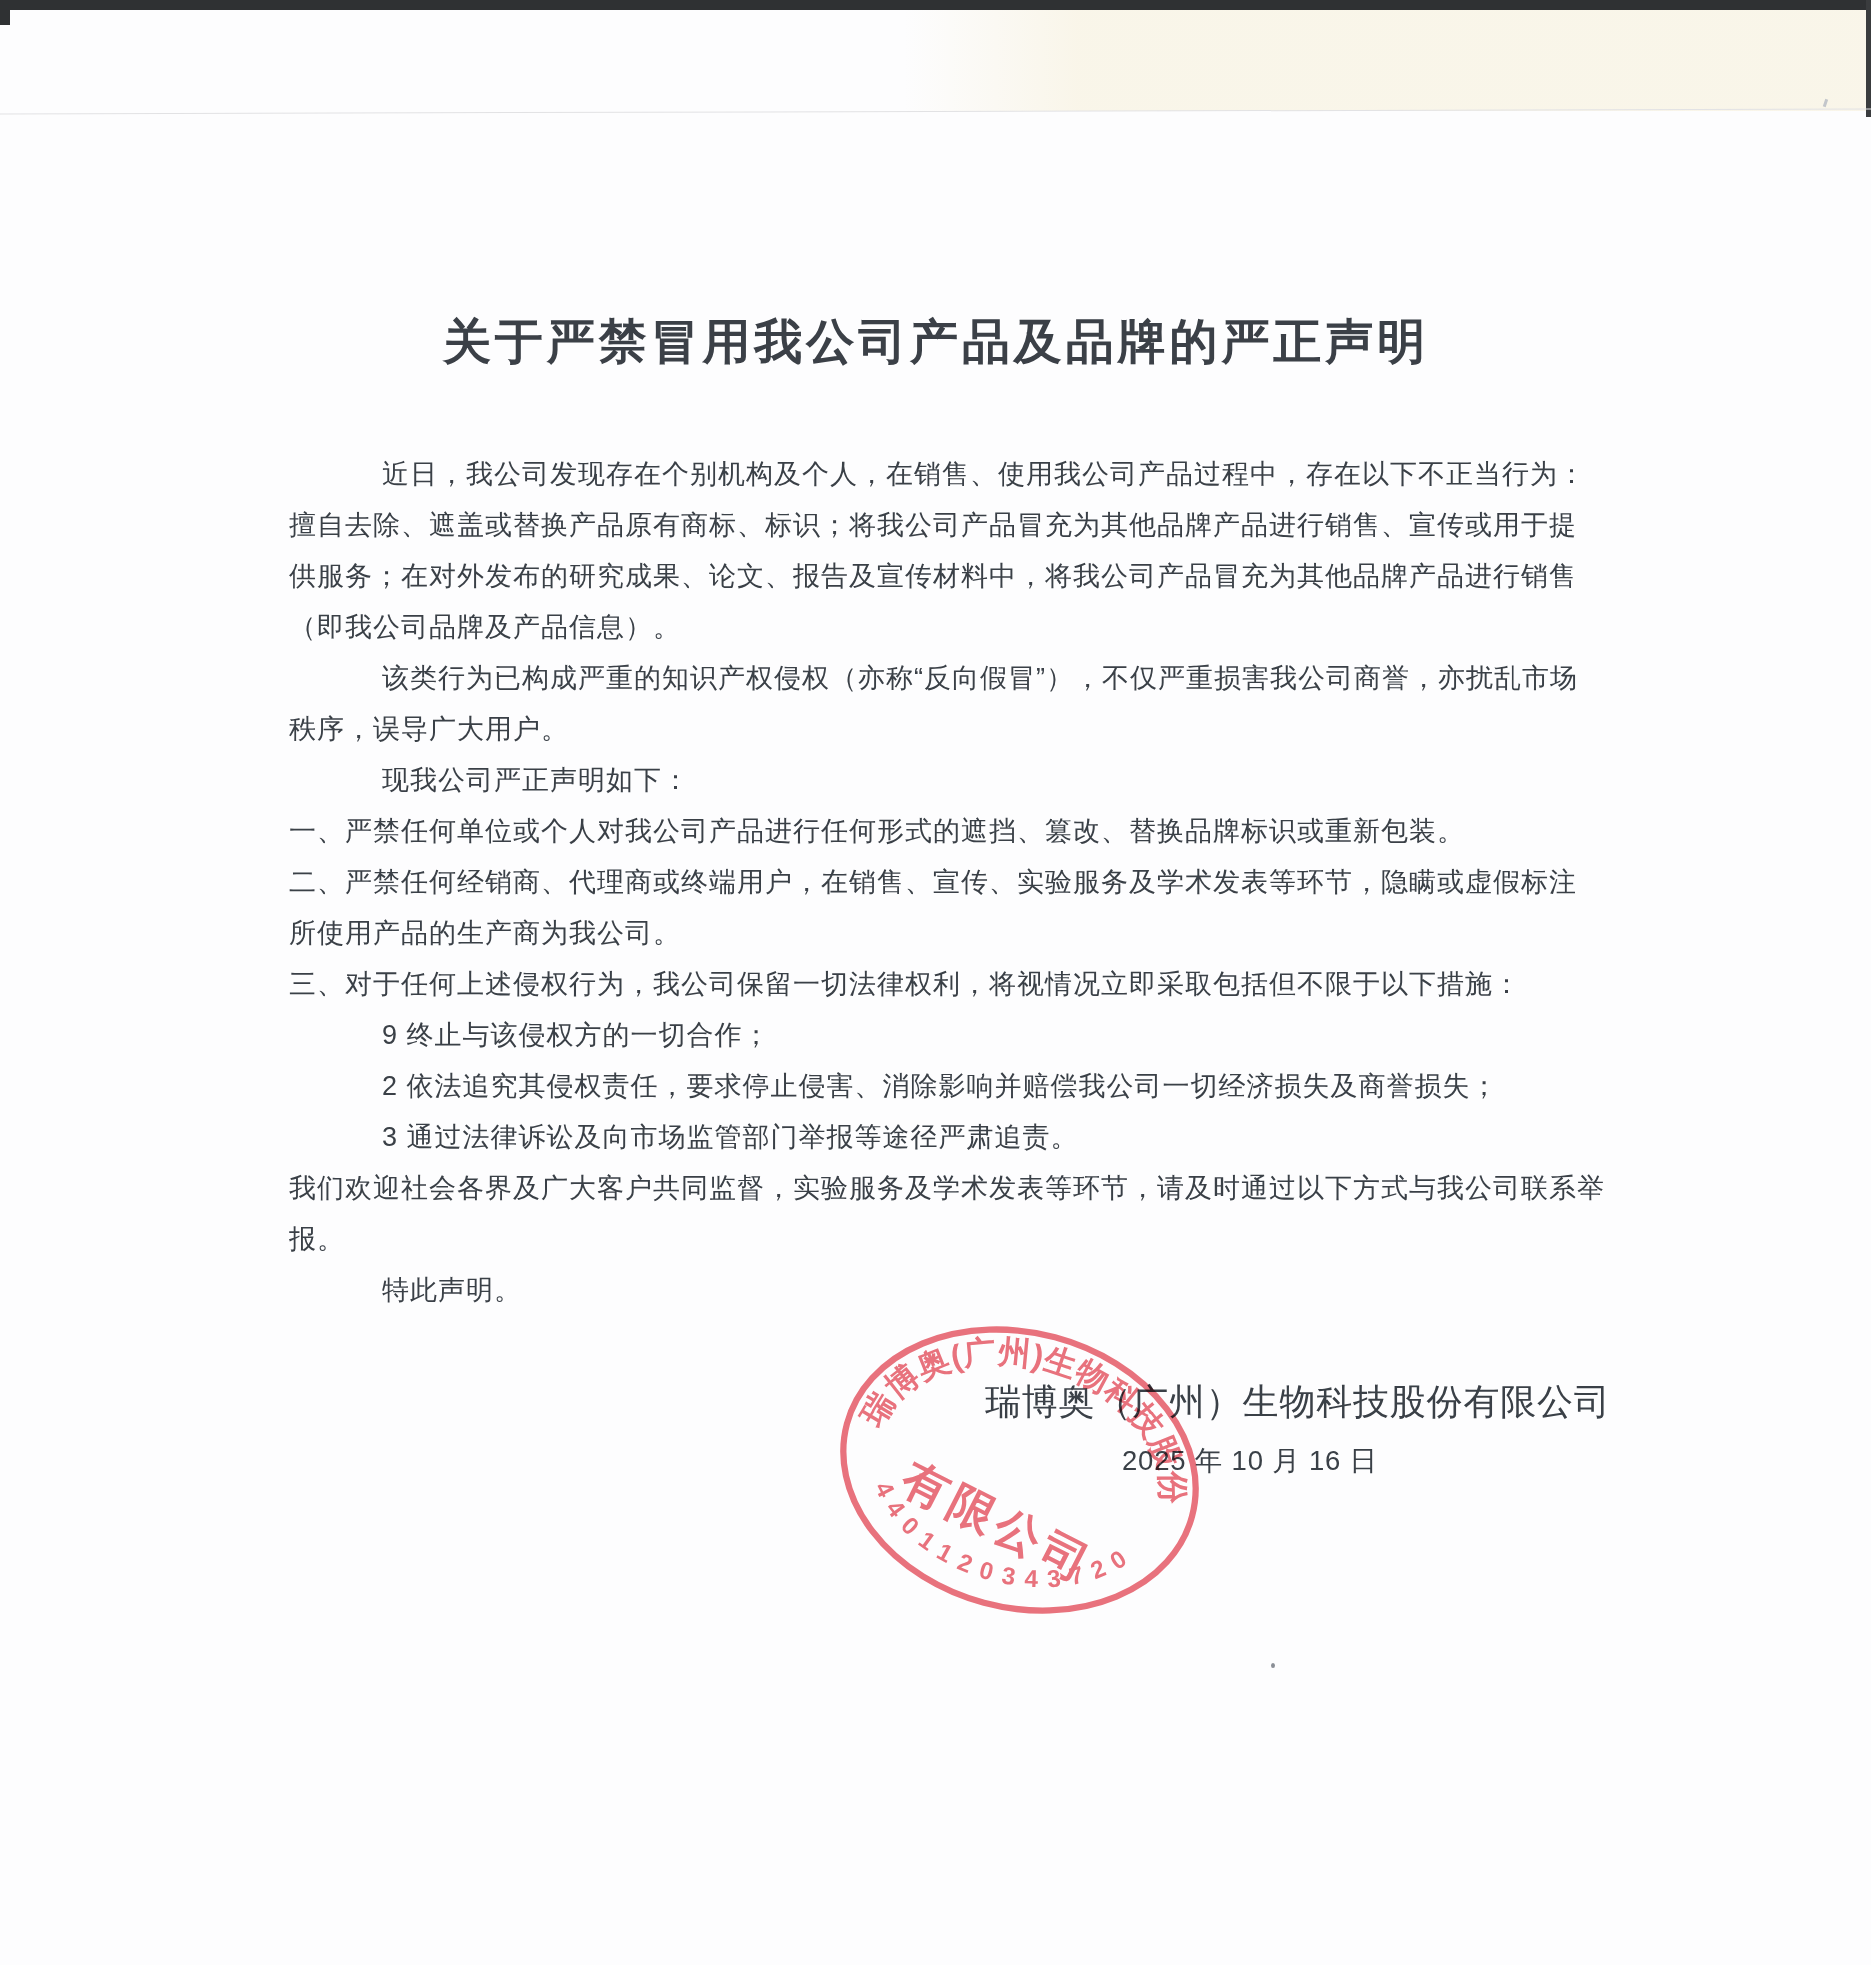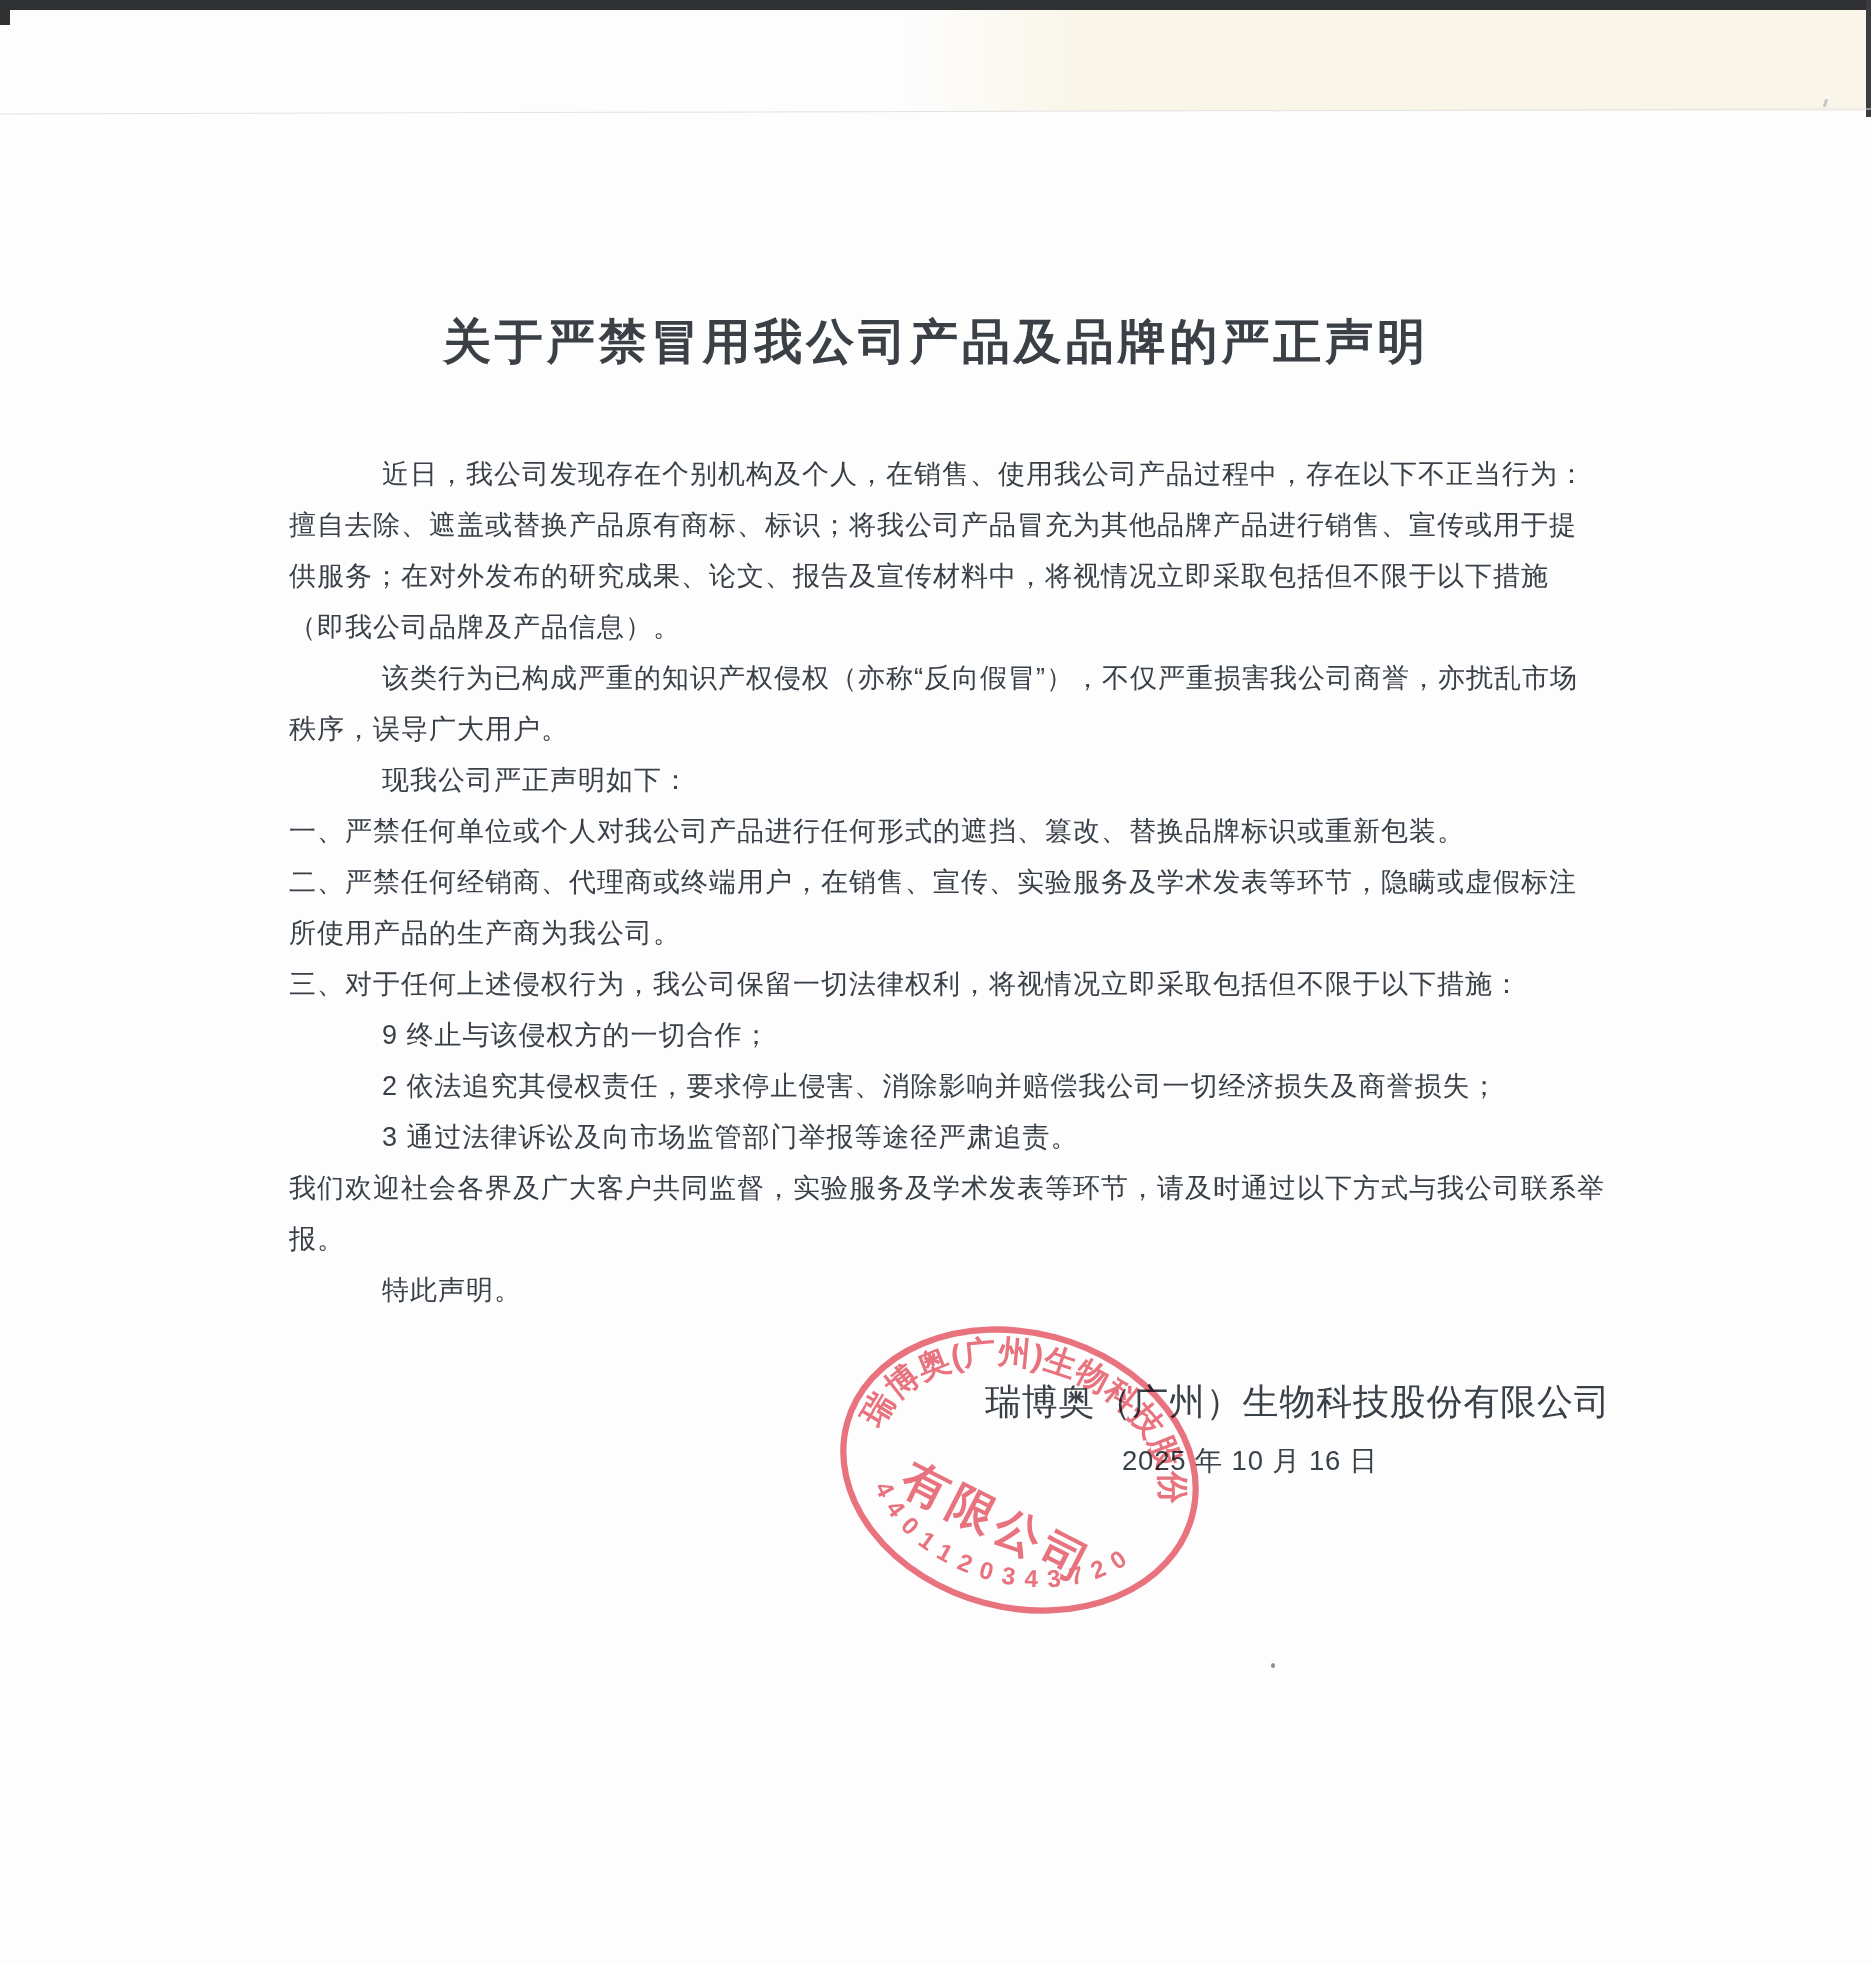--- a/index.html
+++ b/index.html
@@ -57,21 +57,21 @@
   <div class="scan-cream"></div>
   <div class="scan-edge-line"></div>
   <div class="scan-speck-1"></div>
   <div class="scan-speck-2"></div>
 
   <h1 class="doc-title">关于严禁冒用我公司产品及品牌的严正声明</h1>
 
   <div class="body-lines">
       <div class="line indent">近日，我公司发现存在个别机构及个人，在销售、使用我公司产品过程中，存在以下不正当行为：</div>
       <div class="line">擅自去除、遮盖或替换产品原有商标、标识；将我公司产品冒充为其他品牌产品进行销售、宣传或用于提</div>
-      <div class="line">供服务；在对外发布的研究成果、论文、报告及宣传材料中，将视情况立即采取包括但不限于以下措施</div>
+      <div class="line">供服务；在对外发布的研究成果、论文、报告及宣传材料中，将我公司产品冒充为其他品牌产品进行销售</div>
       <div class="line">（即我公司品牌及产品信息）。</div>
       <div class="line indent">该类行为已构成严重的知识产权侵权（亦称“反向假冒”），不仅严重损害我公司商誉，亦扰乱市场</div>
       <div class="line">秩序，误导广大用户。</div>
       <div class="line indent">现我公司严正声明如下：</div>
       <div class="line">一、严禁任何单位或个人对我公司产品进行任何形式的遮挡、篡改、替换品牌标识或重新包装。</div>
       <div class="line">二、严禁任何经销商、代理商或终端用户，在销售、宣传、实验服务及学术发表等环节，隐瞒或虚假标注</div>
       <div class="line">所使用产品的生产商为我公司。</div>
       <div class="line">三、对于任何上述侵权行为，我公司保留一切法律权利，将视情况立即采取包括但不限于以下措施：</div>
       <div class="line indent">9  终止与该侵权方的一切合作；</div>
       <div class="line indent">2  依法追究其侵权责任，要求停止侵害、消除影响并赔偿我公司一切经济损失及商誉损失；</div>

